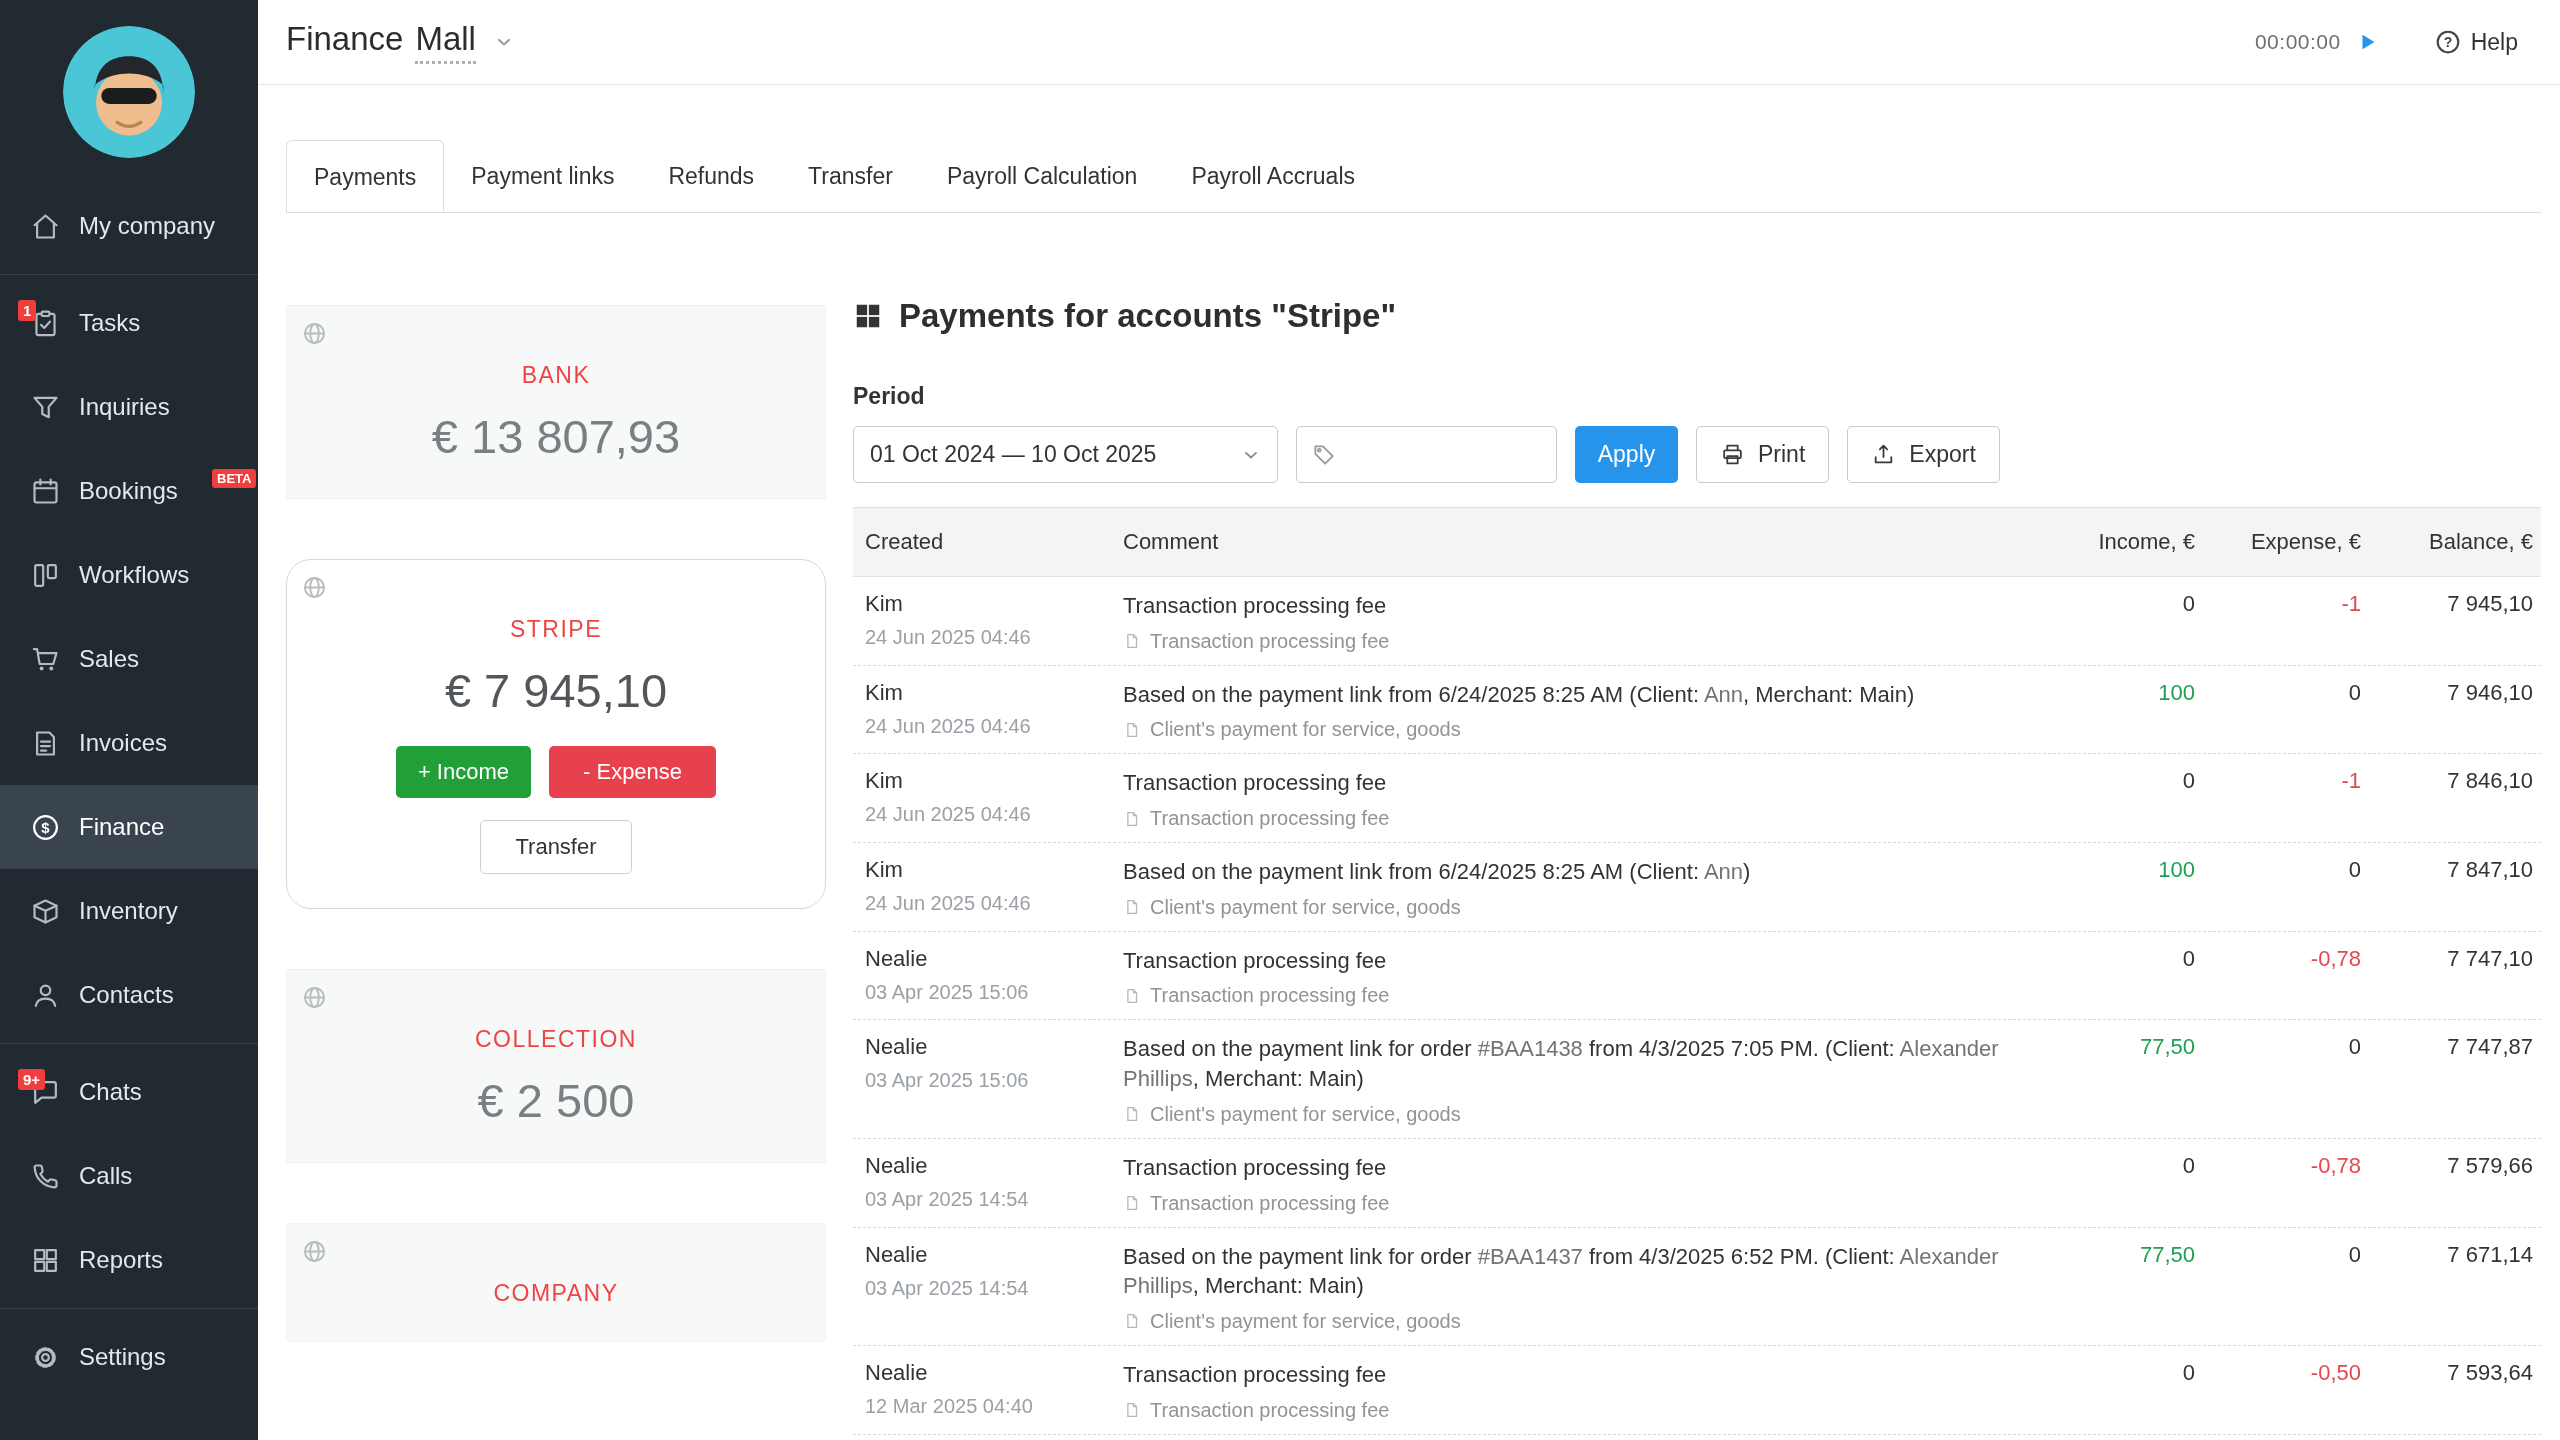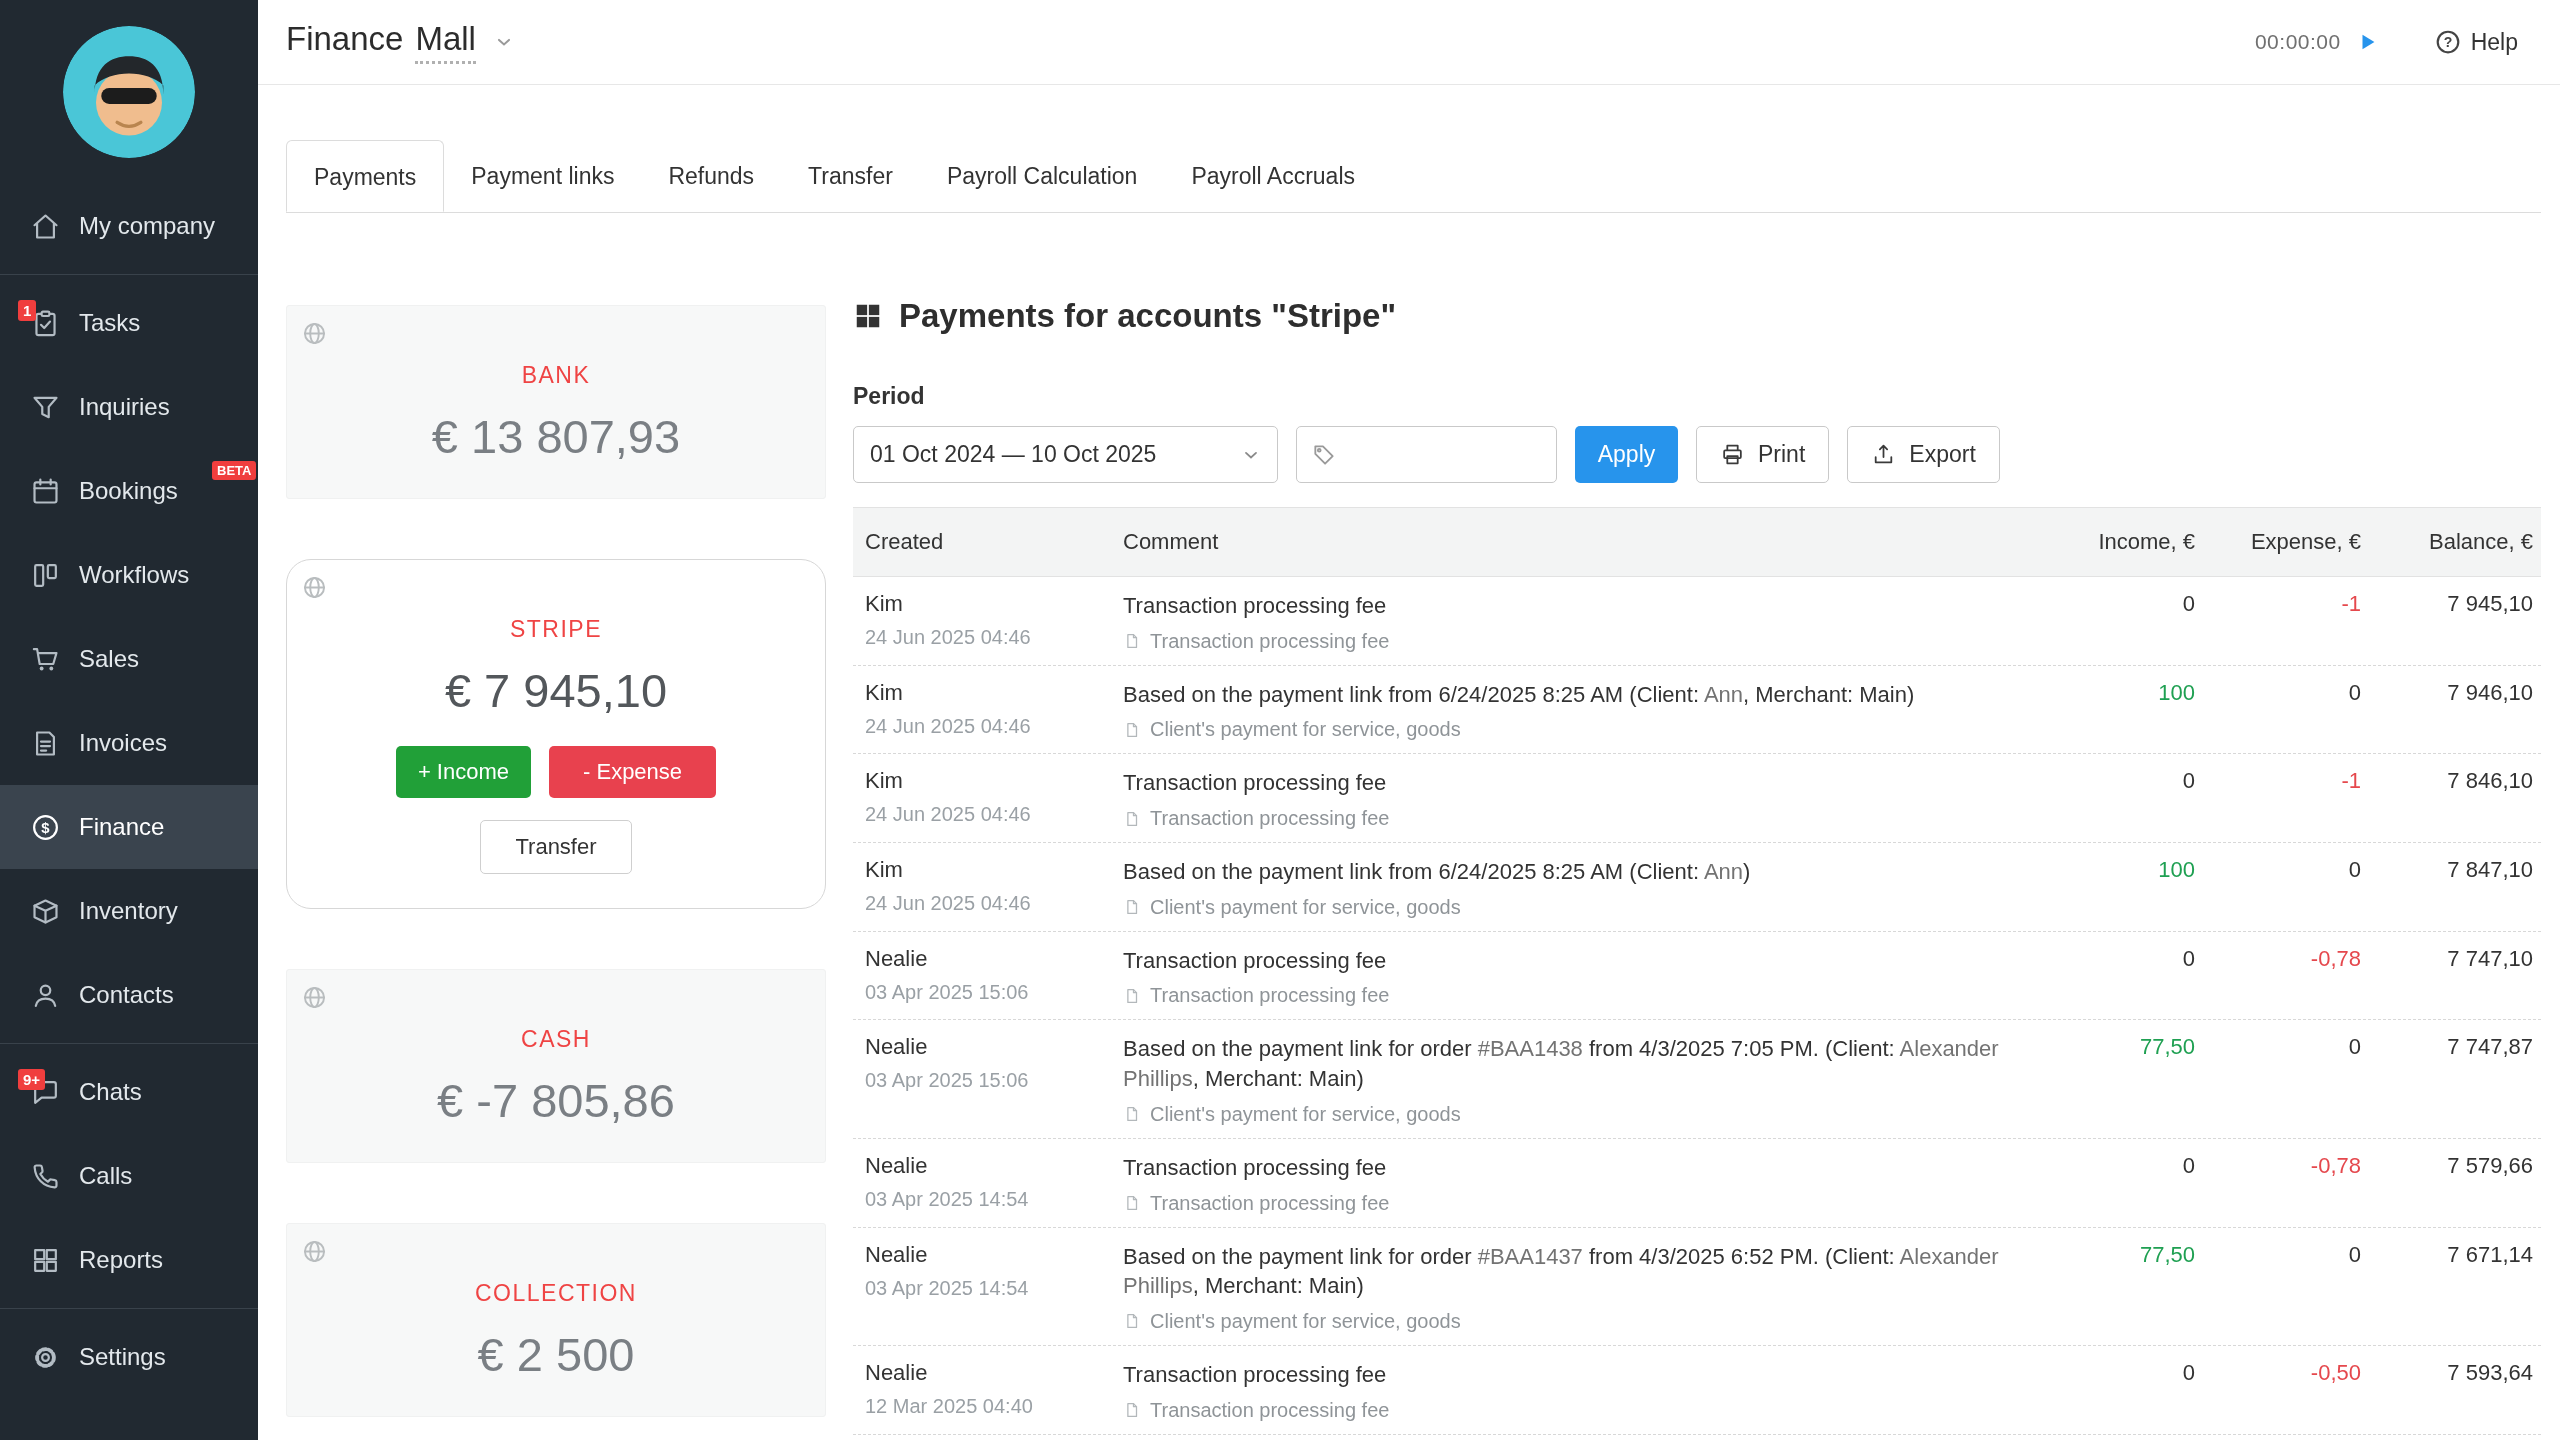--- a/index.html
+++ b/index.html
@@ -12,21 +12,21 @@
   .avatar { width:132px; height:132px; border-radius:50%; overflow:hidden; margin:26px auto 26px; }
   .avatar svg { width:100%; height:100%; display:block; }
   .nav-item { display:flex; align-items:center; height:84px; padding-left:30px; color:#e3e8ec;
               font-size:24px; position:relative; cursor:pointer; }
   .nav-item.active { background:#3a444e; color:#fff; }
   .nav-item .icon { width:31px; height:31px; margin-right:18px; color:#b3bcc4; position:relative; flex:0 0 31px; }
   .nav-item.active .icon { color:#fff; }
   .icon svg { width:100%; height:100%; display:block; }
   .nav-badge { position:absolute; top:-8px; left:-12px; background:#f03e3e; color:#fff;
                font-size:15px; line-height:1; padding:3px 5px; border-radius:3px; font-weight:bold; }
-  .beta-badge { position:absolute; top:12px; left:212px; background:#f03e3e; color:#fff;
+  .beta-badge { position:absolute; top:20px; left:212px; background:#f03e3e; color:#fff;
                 font-size:13px; line-height:1; padding:3px 5px; border-radius:3px; font-weight:bold; }
   .nav-divider { height:1px; background:#39424b; margin:6px 0; }
 
   
   .header { position:fixed; left:258px; right:0; top:0; height:85px; background:#fff;
             border-bottom:1px solid #e7e7e7; display:flex; align-items:center;
             padding:0 42px 0 28px; z-index:4; }
   .page-title { display:flex; align-items:baseline; gap:12px; font-size:33px; color:#2c2c2c; }
   .title-secondary { border-bottom:3px dotted #b0b0b0; padding-bottom:3px; }
   .title-chevron { width:20px; height:20px; color:#9a9a9a; align-self:center; margin-left:6px; }
@@ -310,31 +310,20 @@
         <div class="account-card active"><span class="globe">
             <svg viewBox="0 0 24 24" fill="none" stroke="currentColor" stroke-width="1.7" stroke-linecap="round" stroke-linejoin="round">
               <circle cx="12" cy="12" r="8.5"></circle>
               <ellipse cx="12" cy="12" rx="3.8" ry="8.5"></ellipse>
               <path d="M3.5 12H20.5"></path>
             </svg>
           </span><div class="account-name">STRIPE</div><div class="account-amount">€ 7 945,10</div><div class="card-btn-row">
             <button class="btn btn-income">+ Income</button>
             <button class="btn btn-expense">- Expense</button>
           </div><button class="btn btn-transfer">Transfer</button></div>
-        <div class="account-card">
-          <span class="globe">
-            <svg viewBox="0 0 24 24" fill="none" stroke="currentColor" stroke-width="1.7" stroke-linecap="round" stroke-linejoin="round">
-              <circle cx="12" cy="12" r="8.5"></circle>
-              <ellipse cx="12" cy="12" rx="3.8" ry="8.5"></ellipse>
-              <path d="M3.5 12H20.5"></path>
-            </svg>
-          </span>
-          <div class="account-name">CASH</div>
-          <div class="account-amount">€ -7 805,86</div>
-        </div>
         <div class="account-card">
           <span class="globe">
             <svg viewBox="0 0 24 24" fill="none" stroke="currentColor" stroke-width="1.7" stroke-linecap="round" stroke-linejoin="round">
               <circle cx="12" cy="12" r="8.5"></circle>
               <ellipse cx="12" cy="12" rx="3.8" ry="8.5"></ellipse>
               <path d="M3.5 12H20.5"></path>
             </svg>
           </span>
           <div class="account-name">COLLECTION</div>
           <div class="account-amount">€ 2 500</div>

